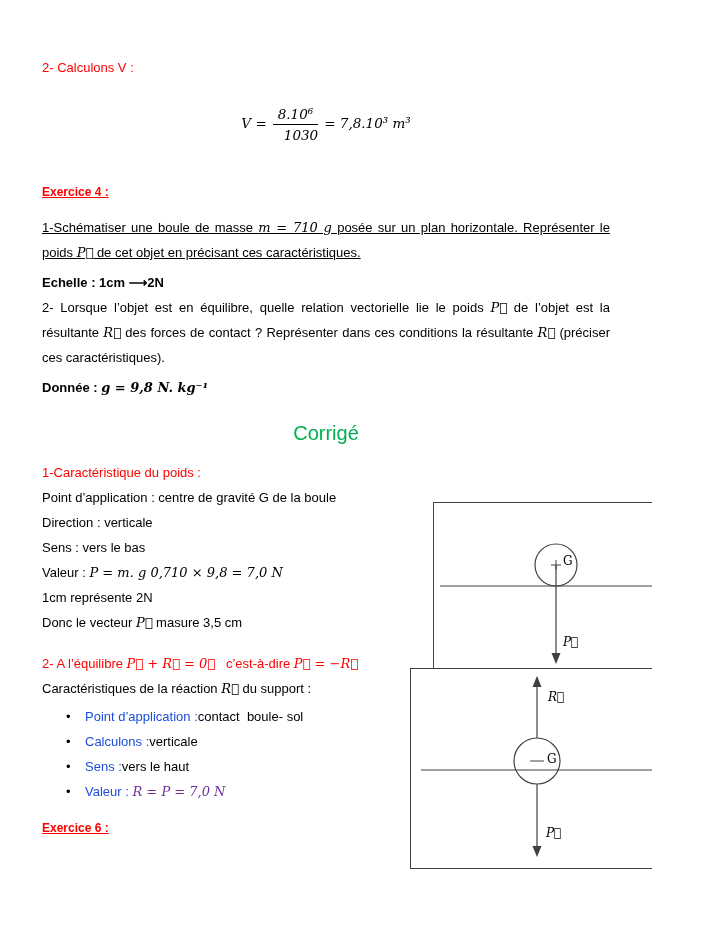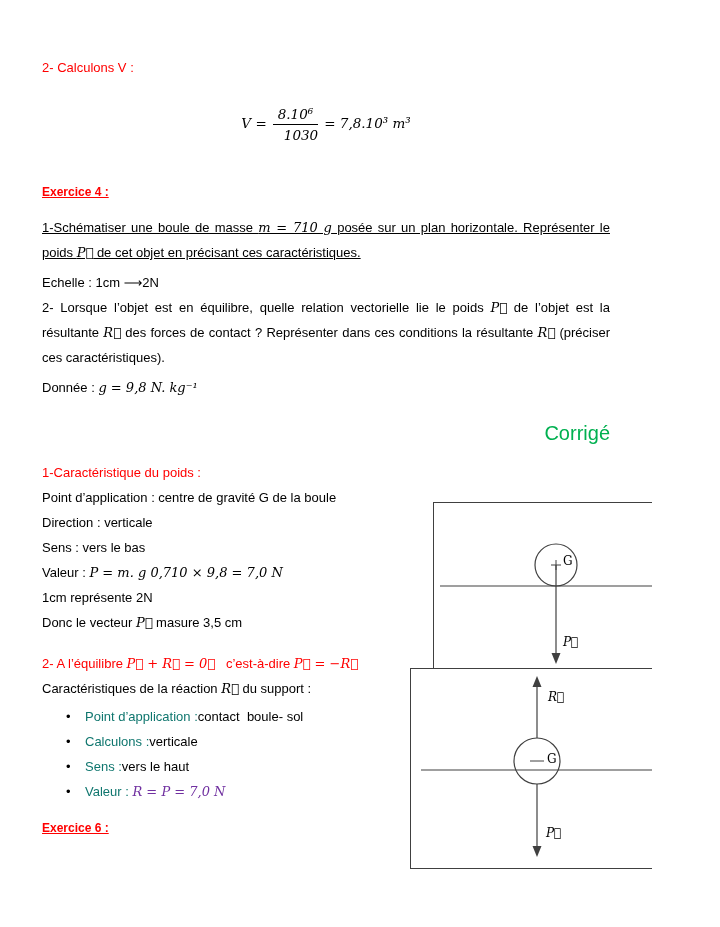--- a/index.html
+++ b/index.html
@@ -4,49 +4,49 @@
 <title></title>
 <style>
   * { margin:0; padding:0; box-sizing:border-box; }
   html,body { background:#ffffff; }
   body { width:720px; height:927px; font-family:"Liberation Sans", sans-serif; color:#000; }
   .page {
     position:relative; width:652px; height:927px; background:#fff;
     padding:55px 42px 0 42px; font-size:13px; line-height:24px; overflow:hidden;
   }
   .red { color:#ff0000; }
-  .cyan { color:#0f766e; }
+  .cyan { color:#1d4ed8; }
   .purple { color:#7030a0; }
   .math { font-family:"DejaVu Serif", serif; font-style:italic; }
 
   .line { line-height:25px; }
   .para { line-height:25px; text-align:justify; }
 
   .formula { text-align:center; margin-top:14px; font-size:13.5px; line-height:normal; }
   .frac { display:inline-block; vertical-align:middle; text-align:right; margin:12px 6px; }
   .frac .num { display:block; padding:0 5px 2px 5px; border-bottom:1px solid #000; }
   .frac .den { display:block; padding-top:2px; }
 
   .ex-title {
     color:#ff0000; font-size:12px; font-weight:bold; text-decoration:underline;
     margin-top:26px; line-height:22px;
   }
   .ex-title.ex6 { margin-top:13px; }
 
-  .corrige-title { text-align:right; color:#00b050; font-size:20px; margin-top:18px; line-height:30px; font-weight:normal; }
+  .corrige-title { text-align:center; color:#00b050; font-size:20px; margin-top:18px; line-height:30px; font-weight:normal; }
 
   .sect { margin-top:12px; }
   .equil { margin-top:16px; }
 
   .bullets { margin-top:3px; }
   .bullet { display:flex; line-height:25px; padding-left:24px; max-width:360px; }
   .bullet::before { content:"\2022"; width:19px; flex:0 0 19px; color:#000; }
 
   .mt12 { margin-top:12px;text-decoration:underline; }
-  .mt6  { margin-top:5px; }
+  .mt6  { margin-top:5px;font-weight:bold; }
 
   .diagram { position:absolute; border:1px solid #404040; background:#fff; }
   .dlabel { position:absolute; font-family:"DejaVu Serif", serif; font-size:12px; line-height:12px; color:#000; }
 </style>
 </head>
 <body>
 
 <div class="page">
 
   <p class="line red"><span>2- Calculons V :</span></p>

